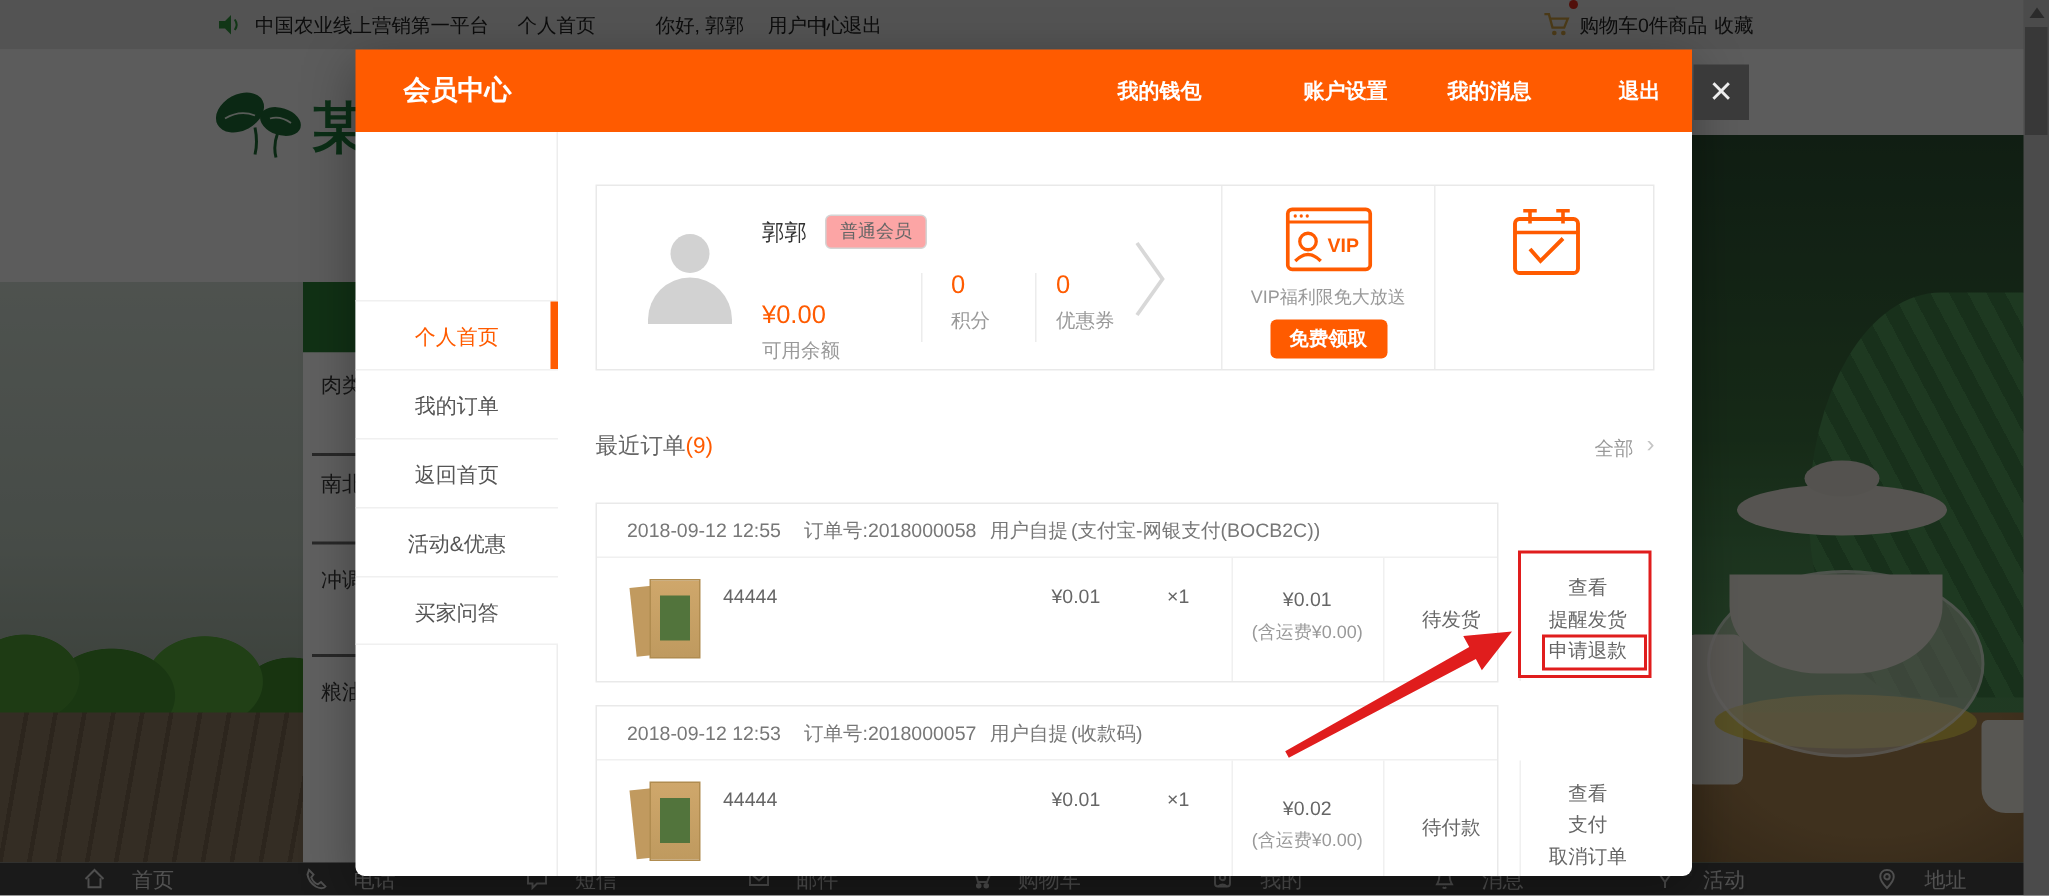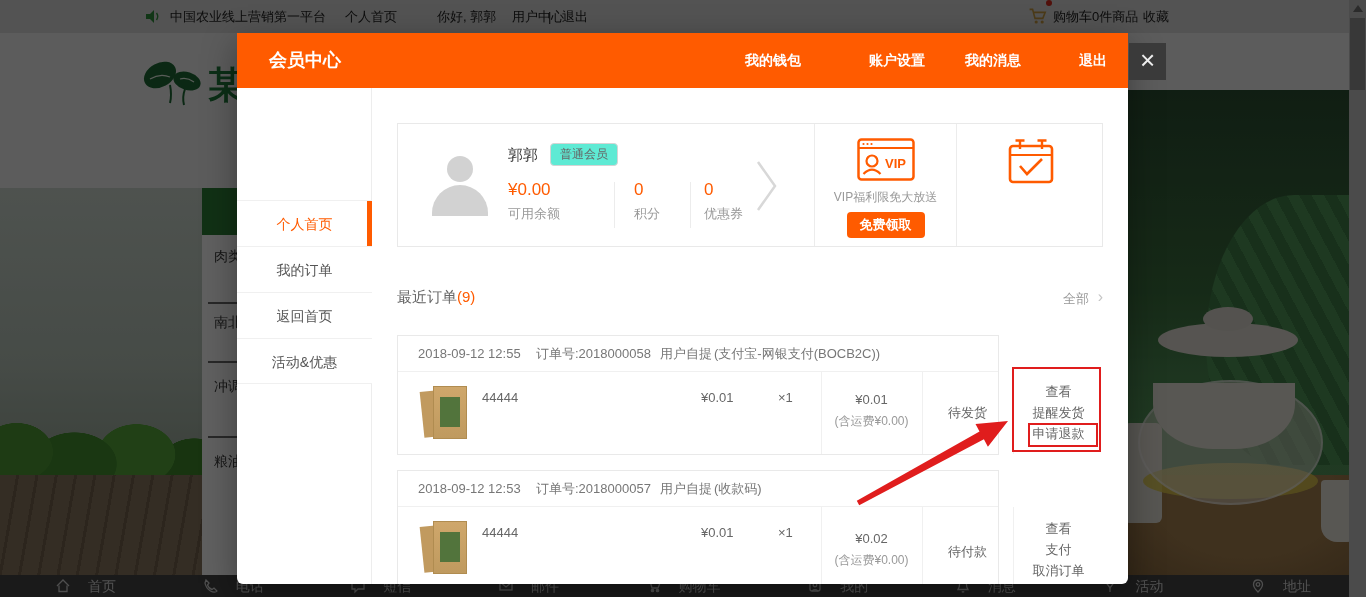--- a/index.html
+++ b/index.html
@@ -92,25 +92,25 @@
   .side-item.active::after{content:"";position:absolute;right:0;top:0;bottom:0;width:5px;background:#ff5b00;}
 
   .m-content{position:absolute;left:160px;top:0;width:706px;height:496px;}
 
   .user-card{position:absolute;left:0;top:35px;width:706px;height:124px;border:1px solid #e9e9e9;}
   .avatar{position:absolute;left:30px;top:28px;width:64px;height:64px;overflow:hidden;}
   .avatar .head{width:26px;height:26px;border-radius:50%;background:#d2d2d2;margin:4px auto 0;}
   .avatar .shoulders{width:56px;height:34px;border-radius:28px 28px 0 0;background:#d2d2d2;margin:3px auto 0;}
   .u-name{position:absolute;left:110px;top:22px;font-size:15px;color:#333;}
   .u-badge{position:absolute;left:152px;top:19px;font-size:12px;color:#666;border:1px solid #d4d4d4;
-       border-radius:4px;padding:2px 9px;background:#5eead4;}
+       border-radius:4px;padding:2px 9px;background:#fca5a5;}
   .stat{position:absolute;top:56px;}
   .stat .v{font-size:17px;color:#ff5b00;}
   .stat .l{font-size:13px;color:#999;margin-top:5px;}
-  .stat-1{left:110px;} .stat-2{left:236px;} .stat-3{left:306px;}
+  .stat-1{left:110px;margin-top:20px;} .stat-2{left:236px;} .stat-3{left:306px;}
   .stat-div{position:absolute;top:58px;width:1px;height:46px;background:#ececec;}
   .sd-1{left:216px;} .sd-2{left:292px;}
   .card-chevron{position:absolute;left:356px;top:34px;}
   .card-vdiv{position:absolute;top:0;width:1px;height:122px;background:#ececec;}
   .cv-1{left:416px;} .cv-2{left:558px;}
   .vip-sec{position:absolute;left:417px;top:0;width:141px;height:122px;text-align:center;}
   .vip-ic{margin-top:12px;}
   .vip-cap{font-size:12px;color:#999;margin-top:3px;white-space:nowrap;}
   .vip-btn{display:inline-block;margin-top:6px;background:#ff5b00;color:#fff;font-size:13px;font-weight:bold;
        padding:4px 13px;border-radius:4px;cursor:pointer;}
@@ -300,20 +300,21 @@
       <div class="m-nav-item m-nav-4">退出</div>
     </div>
 
     <div class="m-body">
       <div class="m-sidebar">
         <div class="side-menu">
           <div class="side-item active">个人首页</div>
           <div class="side-item">我的订单</div>
           <div class="side-item">返回首页</div>
           <div class="side-item">活动&amp;优惠</div>
+          <div class="side-item">买家问答</div>
         </div>
       </div>
 
       <div class="m-content">
 
         <div class="user-card">
           <div class="avatar">
             <div class="head"></div>
               <div class="shoulders"></div>
           </div>

